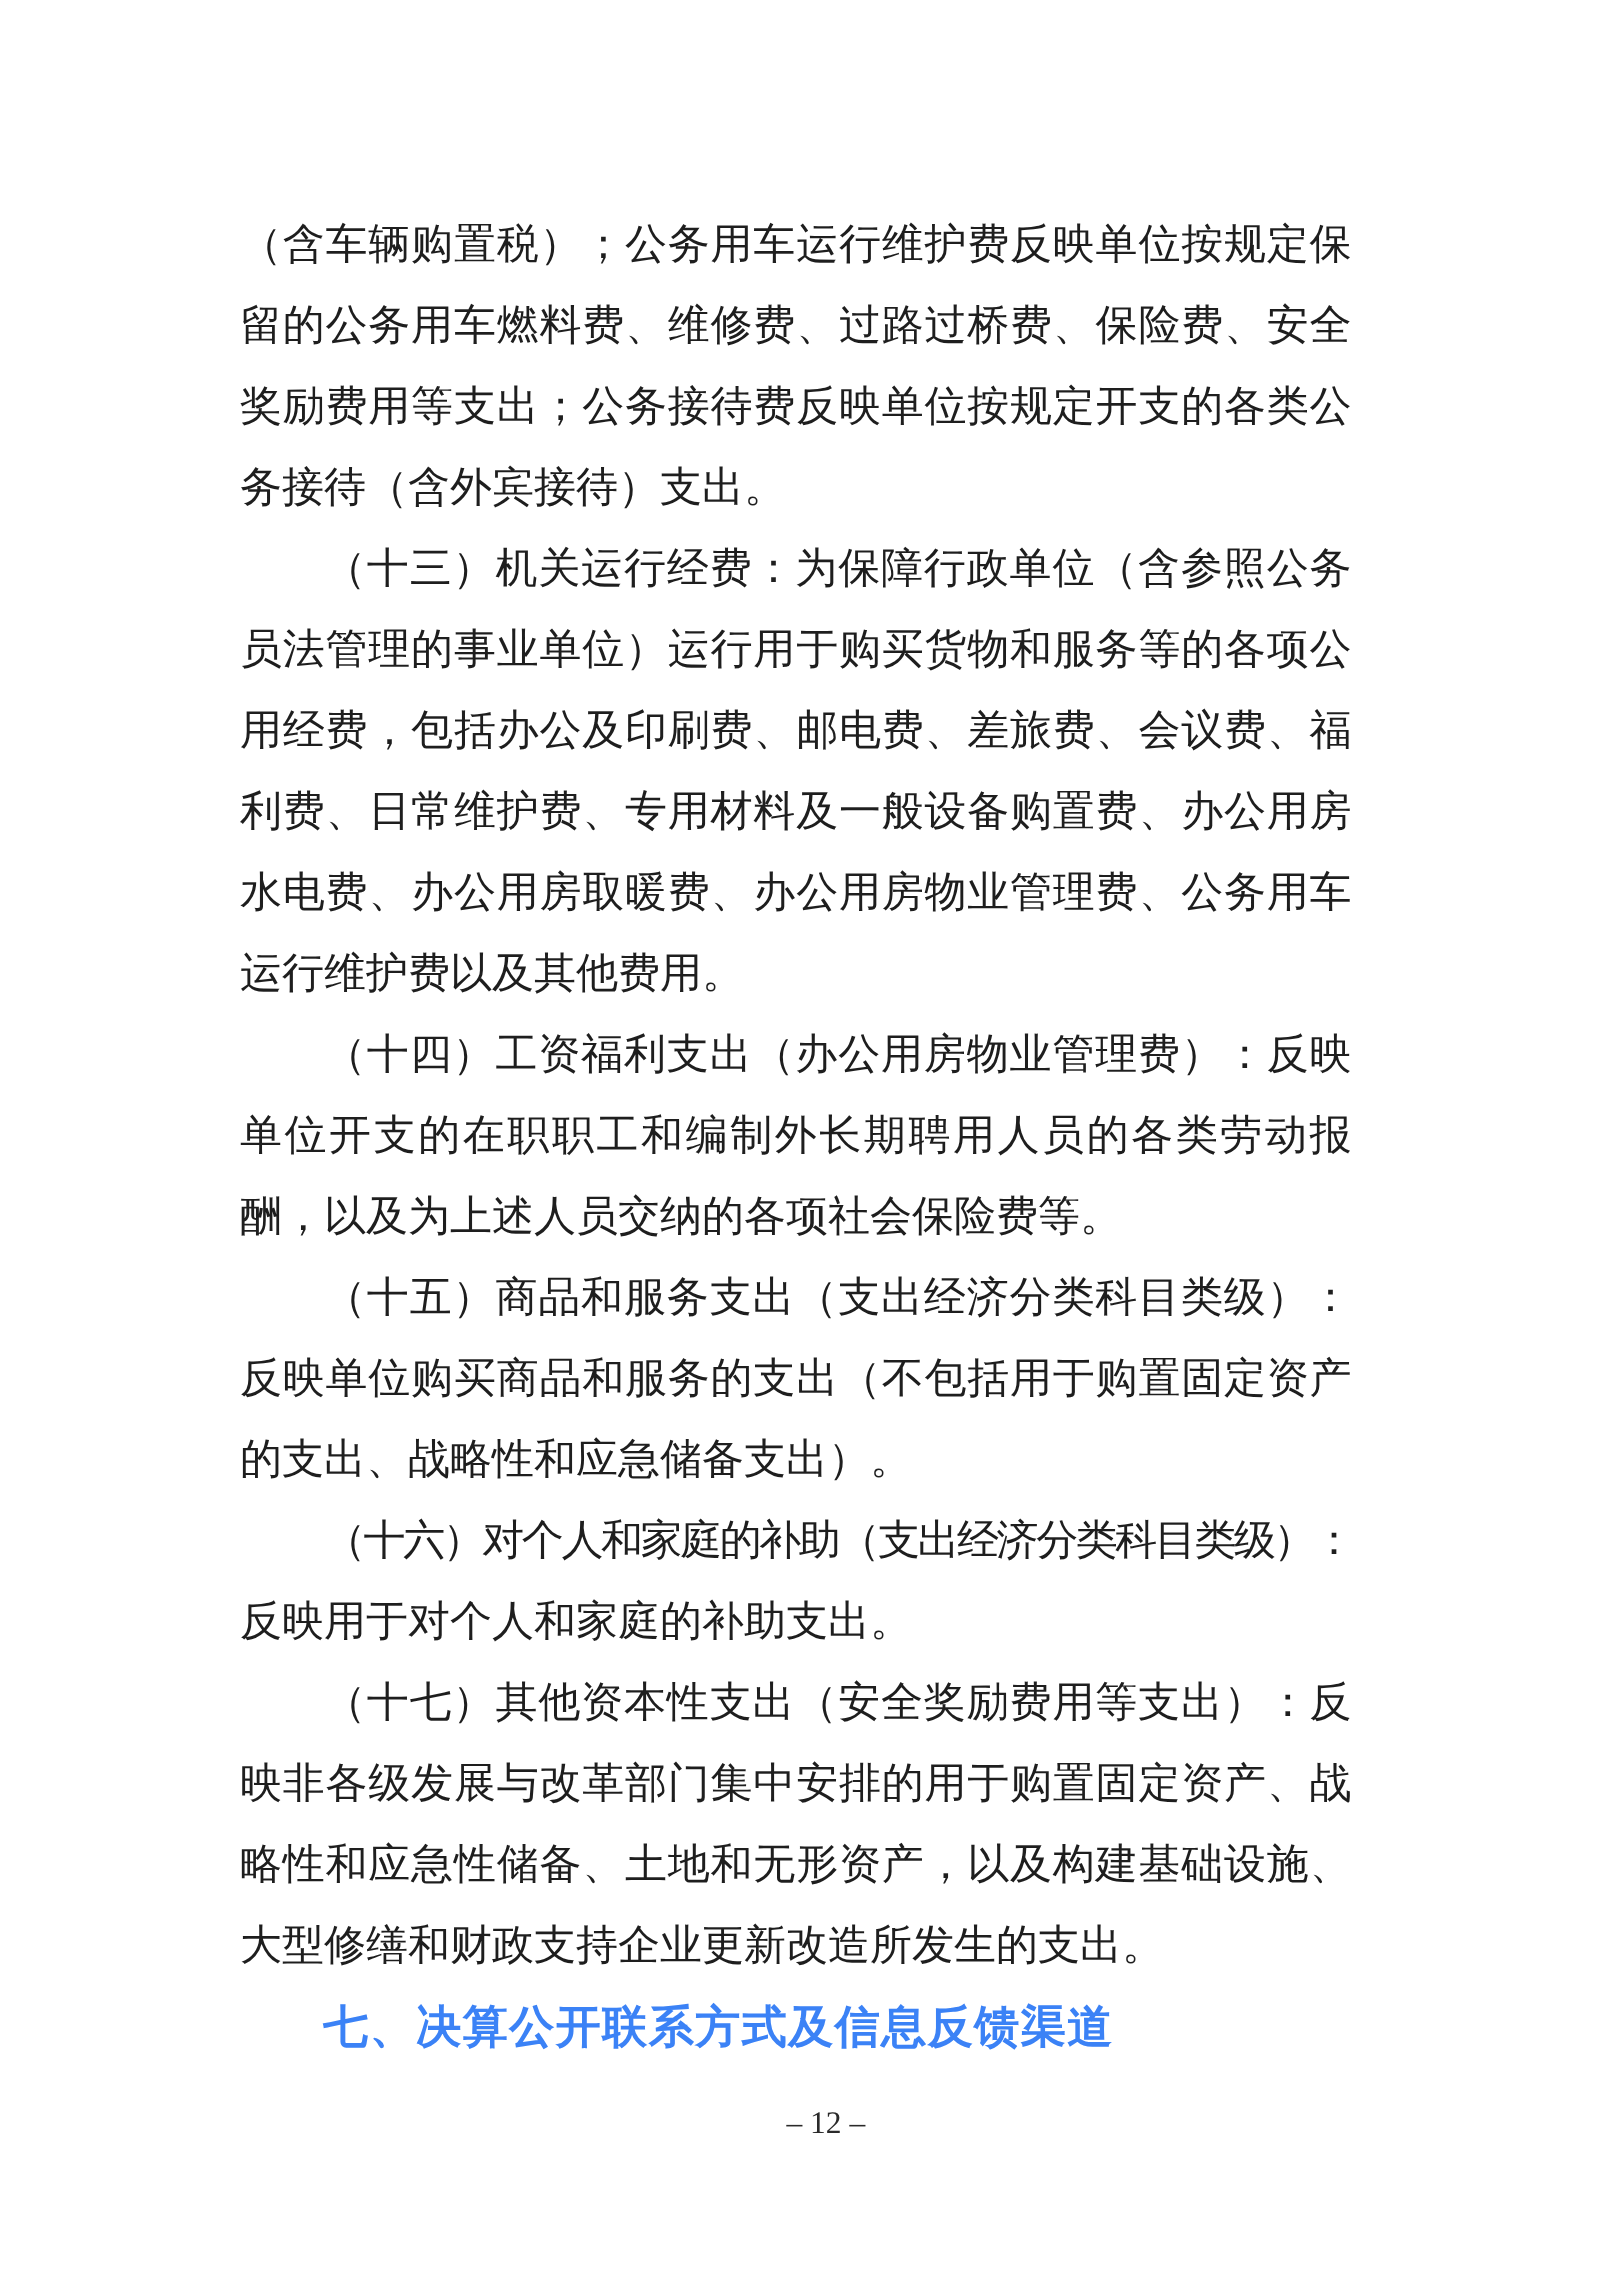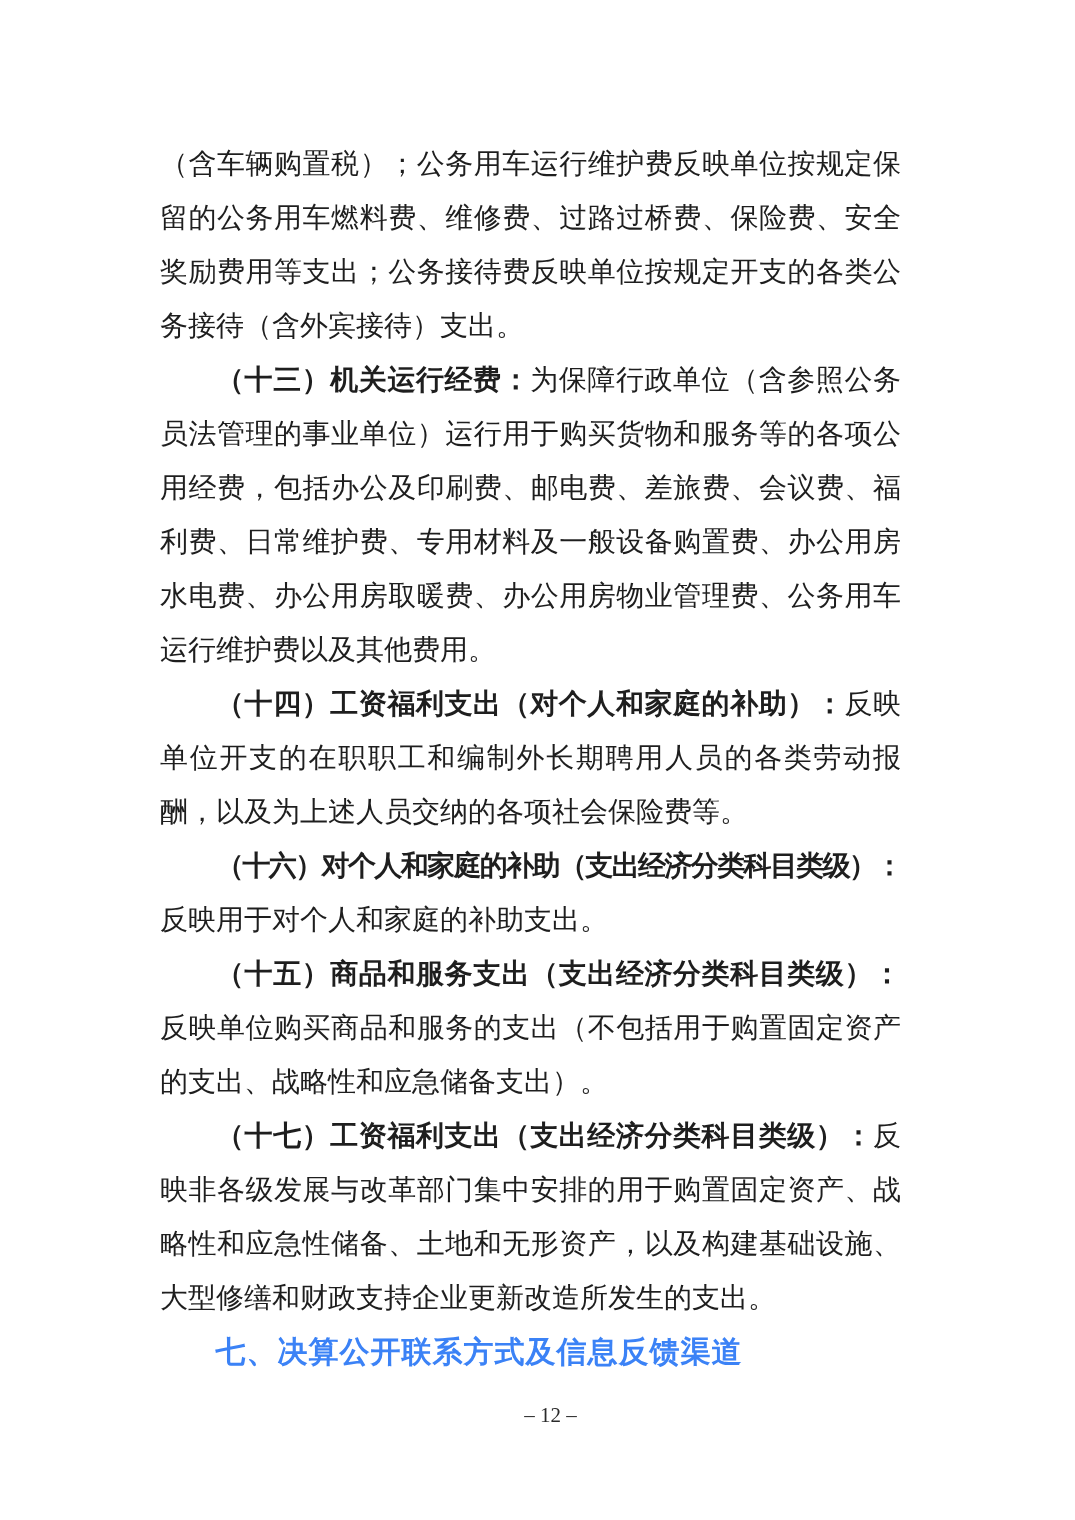--- a/index.html
+++ b/index.html
@@ -30,21 +30,21 @@
     text-align: justify;
     text-justify: inter-character;
     word-break: break-all;
     text-indent: 2em;
     font-family: "Liberation Serif", serif;
   }
   p.para.continuation {
     text-indent: 0;
   }
   .lead {
-    font-weight: bold;
+    font-weight: normal;
   }
   p.para.tight .lead {
     letter-spacing: -2.4px;
   }
   h2.section-heading {
     margin: 0;
     padding: 0;
     font-family: "Liberation Sans", sans-serif;
     font-weight: bold;
     font-size: 30px;
@@ -69,26 +69,26 @@
 </head>
 <body>
 
 <div class="page">
   <div class="content">
 
     <p class="para continuation"><span>（含车辆购置税）；公务用车运行维护费反映单位按规定保留的公务用车燃料费、维修费、过路过桥费、保险费、安全奖励费用等支出；公务接待费反映单位按规定开支的各类公务接待（含外宾接待）支出。</span></p>
 
     <p class="para"><b class="lead">（十三）机关运行经费：</b><span>为保障行政单位（含参照公务员法管理的事业单位）运行用于购买货物和服务等的各项公用经费，包括办公及印刷费、邮电费、差旅费、会议费、福利费、日常维护费、专用材料及一般设备购置费、办公用房水电费、办公用房取暖费、办公用房物业管理费、公务用车运行维护费以及其他费用。</span></p>
 
-    <p class="para"><b class="lead">（十四）工资福利支出（对个人和家庭的补助）：</b><span>反映单位开支的在职职工和编制外长期聘用人员的各类劳动报酬，以及为上述人员交纳的各项社会保险费等。</span></p>
+    <p class="para"><b class="lead">（十四）工资福利支出（办公用房物业管理费）：</b><span>反映单位开支的在职职工和编制外长期聘用人员的各类劳动报酬，以及为上述人员交纳的各项社会保险费等。</span></p>
+
+    <p class="para"><b class="lead">（十五）商品和服务支出（支出经济分类科目类级）：</b><span>反映单位购买商品和服务的支出（不包括用于购置固定资产的支出、战略性和应急储备支出）。</span></p>
 
     <p class="para tight"><b class="lead">（十六）对个人和家庭的补助（支出经济分类科目类级）：</b><span>反映用于对个人和家庭的补助支出。</span></p>
 
-    <p class="para"><b class="lead">（十五）商品和服务支出（支出经济分类科目类级）：</b><span>反映单位购买商品和服务的支出（不包括用于购置固定资产的支出、战略性和应急储备支出）。</span></p>
-
-    <p class="para"><b class="lead">（十七）工资福利支出（支出经济分类科目类级）：</b><span>反映非各级发展与改革部门集中安排的用于购置固定资产、战略性和应急性储备、土地和无形资产，以及构建基础设施、大型修缮和财政支持企业更新改造所发生的支出。</span></p>
+    <p class="para"><b class="lead">（十七）其他资本性支出（安全奖励费用等支出）：</b><span>反映非各级发展与改革部门集中安排的用于购置固定资产、战略性和应急性储备、土地和无形资产，以及构建基础设施、大型修缮和财政支持企业更新改造所发生的支出。</span></p>
 
     <h2 class="section-heading">七、决算公开联系方式及信息反馈渠道</h2>
 
   </div>
 
   <div class="page-number">– 12 –</div>
 </div>
 
 </body></html>

